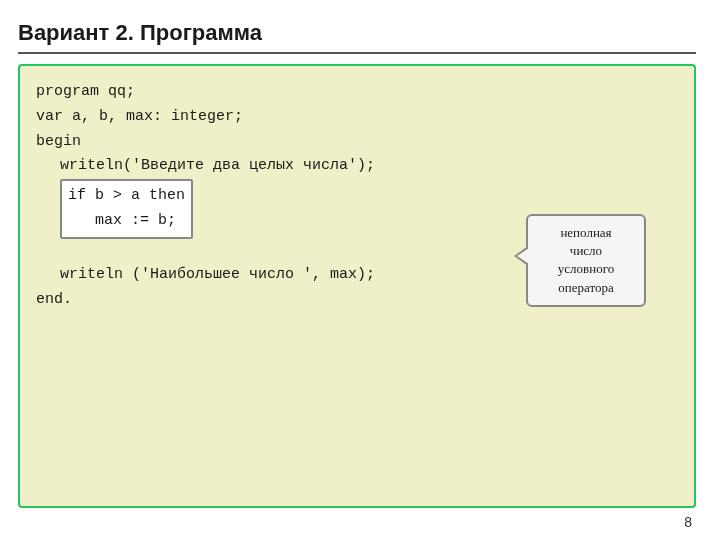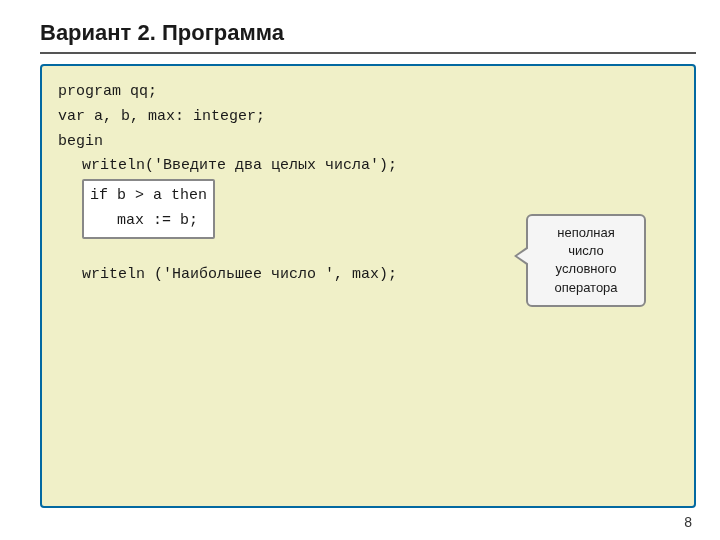--- a/index.html
+++ b/index.html
@@ -9,37 +9,37 @@
       height: 540px;
       background: #ffffff;
       font-family: Arial, sans-serif;
       overflow: hidden;
     }
 
     .page {
       width: 720px;
       height: 540px;
       background: #ffffff;
-      padding: 20px 24px 10px 40px;
+      padding: 20px 24px 10px 18px;
       display: flex;
       flex-direction: column;
     }
 
     .title {
       font-size: 22px;
       font-weight: bold;
       color: #1a1a1a;
       margin-bottom: 10px;
       border-bottom: 2px solid #555;
       padding-bottom: 6px;
     }
 
     .code-box {
       background: #f0f0c8;
-      border: 2px solid #0369a1;
+      border: 2px solid #22c55e;
       border-radius: 4px;
       padding: 14px 16px 14px 16px;
       flex: 1;
       position: relative;
       font-family: 'Courier New', Courier, monospace;
       font-size: 15px;
       color: #1a1a1a;
       line-height: 1.65;
     }
 
@@ -55,21 +55,21 @@
     
     .callout {
       position: absolute;
       right: 48px;
       top: 148px;
       background: #f5f5f5;
       border: 2px solid #888;
       border-radius: 6px;
       padding: 8px 12px;
       text-align: center;
-      font-family: Liberation Sans, sans-serif;
+      font-family: Liberation Serif, serif;
       font-size: 13px;
       color: #1a1a1a;
       line-height: 1.4;
       width: 120px;
     }
 
     
     .callout::before {
       content: '';
       position: absolute;
@@ -117,20 +117,21 @@
   <div class="code-box">
 
     <span class="code-line">program qq;</span>
     <span class="code-line">var a, b, max: integer;</span>
     <span class="code-line">begin</span>
     <span class="code-line indent1">writeln('Введите два целых числа');</span>
     <span class="code-line indent1"><span class="if-block">if b &gt; a then
   max := b;</span></span>
     <span class="code-line">&nbsp;</span>
     <span class="code-line indent1">writeln ('Наибольшее число ', max);</span>
+    <span class="code-line">end.</span>
 
     <div class="callout">
       <span>неполная</span><br>
       <span>число</span><br>
       <span>условного</span><br>
       <span>оператора</span>
     </div>
 
   </div>
 

